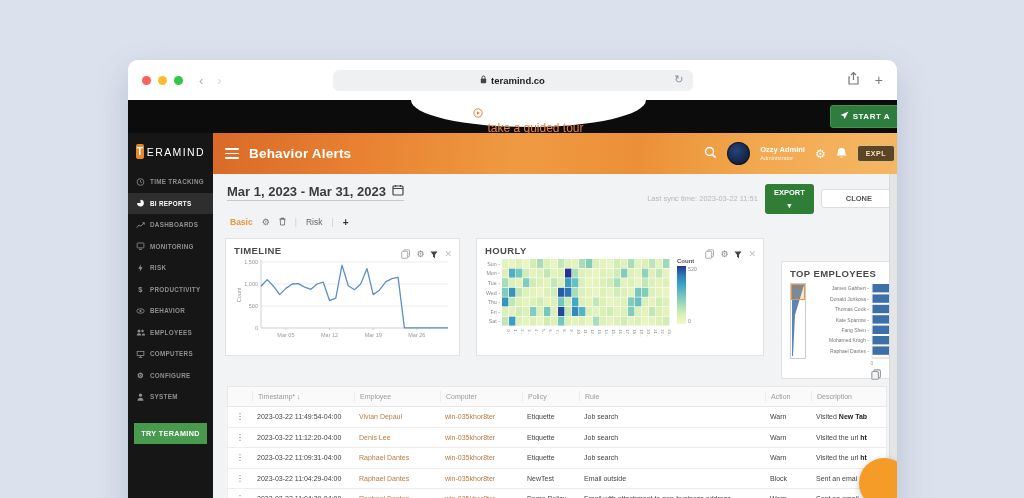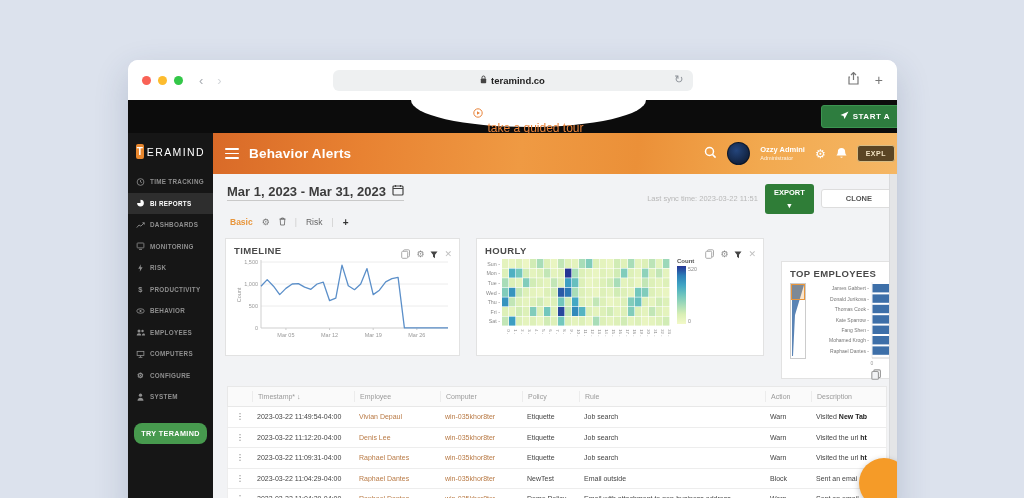--- a/index.html
+++ b/index.html
@@ -18,32 +18,32 @@
           border-radius:6px;display:flex;align-items:center;justify-content:center;gap:4px;font-size:9.5px;font-weight:bold;color:#222;}
   .refresh{position:absolute;right:9px;top:3px;font-size:11px;color:#8b9097;font-weight:normal;}
   .tb-right{margin-left:auto;display:flex;align-items:center;gap:16px;}
   .plus{font-size:14px;color:#777;}
   
   .promo{height:33px;background:#0c0c0c;position:relative;}
   .arc{position:absolute;left:283px;top:0;width:235px;height:27px;background:#fff;
        border-radius:0 0 118px 118px / 0 0 27px 27px;display:flex;align-items:flex-start;justify-content:center;gap:4px;padding-top:4px;box-sizing:border-box;}
   .tour-label{color:#e8833a;font-size:12px;margin-top:17px;}
   .start-btn{position:absolute;right:-6px;top:5px;background:#2e7d3f;border:1px solid #3c9551;color:#fff;font-size:8px;font-weight:bold;
-             letter-spacing:.5px;padding:5px 12px 5px 18px;border-radius:3px;display:flex;align-items:center;gap:4px;}
+             letter-spacing:.5px;padding:5px 12px 5px 9px;border-radius:3px;display:flex;align-items:center;gap:4px;}
   
   .app{display:flex;height:387px;}
   .sidebar{width:85px;background:#161616;position:relative;flex:none;}
   .logo{display:flex;align-items:center;gap:3px;padding:11px 8px 12px 8px;}
   .logo-t{width:15px;height:15px;background:#e8872e;color:#fff;font-weight:bold;font-size:10px;display:flex;align-items:center;justify-content:center;border-radius:2px;}
   .logo-rest{color:#fff;font-size:10.5px;letter-spacing:1.4px;}
   .nav-item{display:flex;align-items:center;gap:5px;padding:0 8px;height:21.5px;color:#8f8f8f;font-size:6.3px;font-weight:bold;letter-spacing:.3px;cursor:pointer;}
   .nav-item.active{background:#2e2e2e;color:#fff;}
   .nav-ico{width:9px;height:9px;display:flex;align-items:center;justify-content:center;flex:none;font-size:8px;}
   .try-btn{position:absolute;left:6px;right:6px;top:290px;height:21px;background:#479a4e;color:#fff;font-size:7.2px;font-weight:bold;
-           display:flex;align-items:center;justify-content:center;border-radius:8px;letter-spacing:.4px;}
+           display:flex;align-items:center;justify-content:center;border-radius:0;letter-spacing:.4px;}
   .main{flex:1;position:relative;background:#f2f3f5;overflow:hidden;}
   
   .ohead{height:41px;background:linear-gradient(96deg,#d96a28 0%,#e88232 22%,#ef9a43 45%,#eb9038 62%,#f2a94f 80%,#f5b765 100%);
          display:flex;align-items:center;padding:0 10px;position:relative;}
   .burger{width:14px;display:flex;flex-direction:column;gap:2.6px;margin:0 10px 0 2px;}
   .burger i{height:1.8px;background:#fff;border-radius:1px;}
   .htitle{color:#fff;font-size:13.5px;font-weight:600;letter-spacing:.2px;}
   .ohead-right{margin-left:auto;display:flex;align-items:center;gap:10px;}
   .avatar{width:21px;height:21px;border-radius:50%;background:radial-gradient(circle at 40% 35%,#24457c,#0b1528);border:1px solid rgba(0,0,0,.4);}
   .userblock{display:flex;flex-direction:column;line-height:1.25;}

